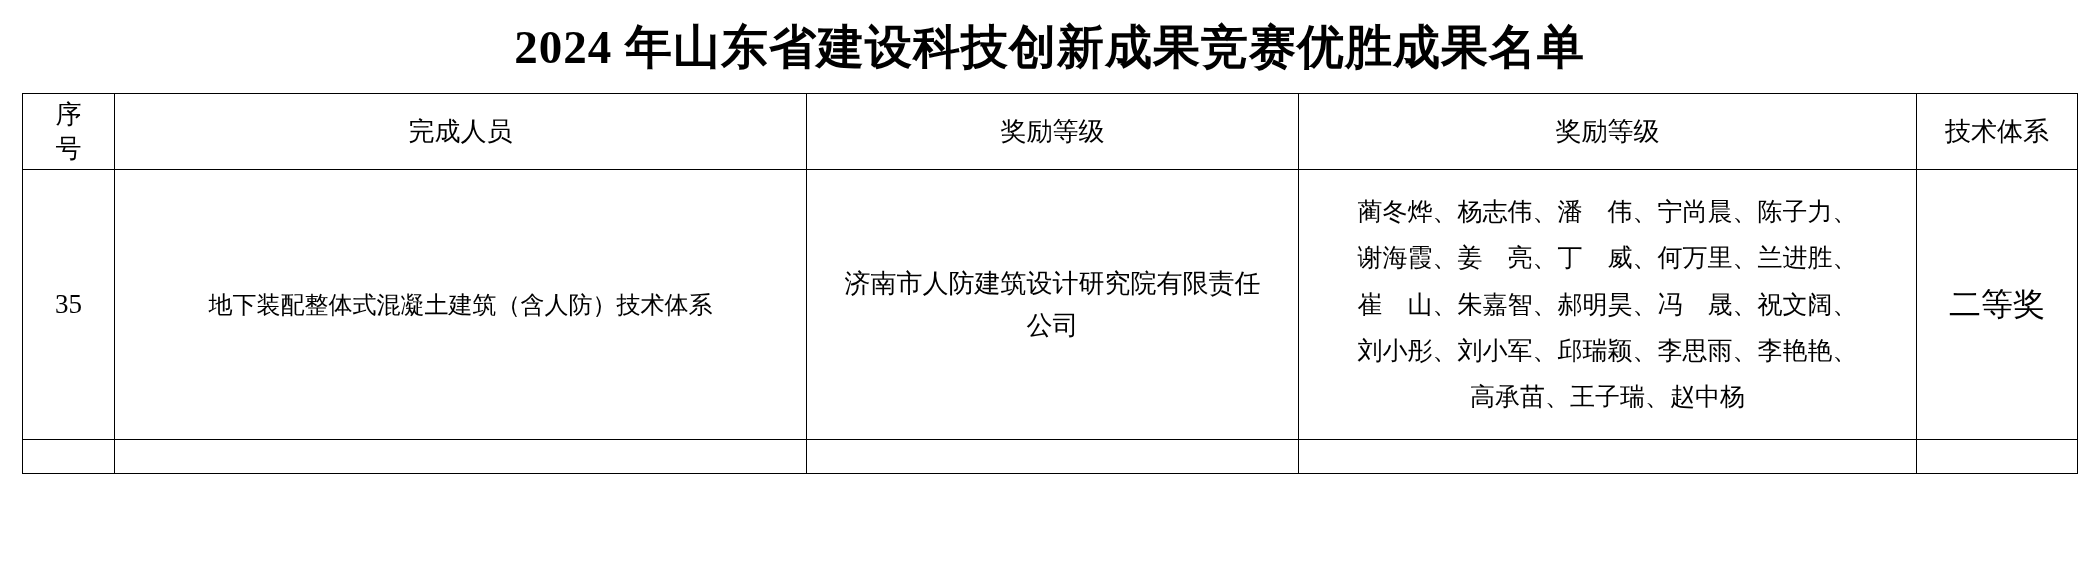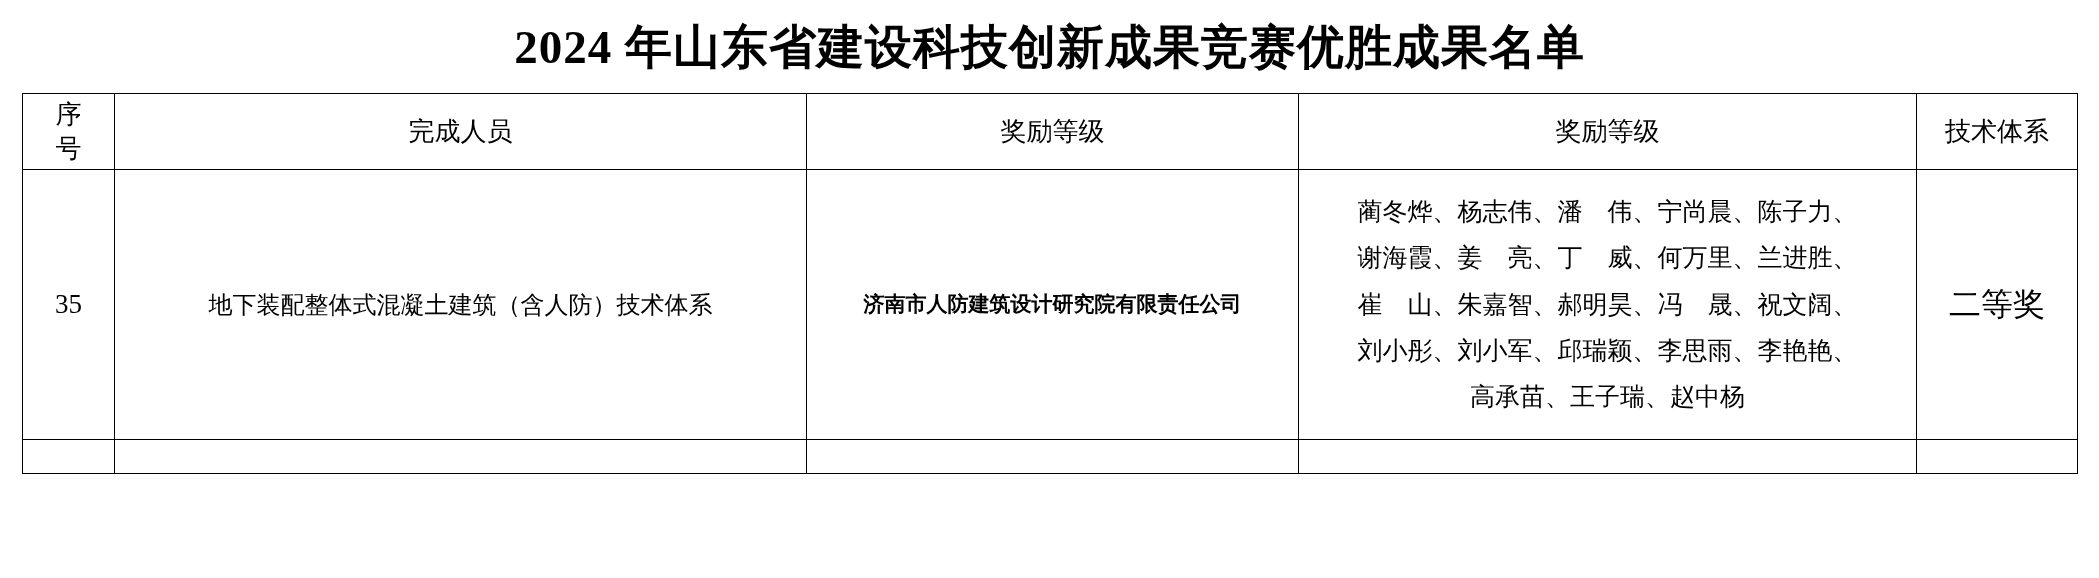--- a/index.html
+++ b/index.html
@@ -62,23 +62,22 @@
   col.c-level   { width: 161px; }
 
   td.cell-no {
     font-size: 27px;
   }
   td.cell-name {
     font-size: 24px;
     line-height: 1.5;
   }
   td.cell-unit {
-    font-size: 21px;
+    font-size: 26px;
     line-height: 1.6;
-    font-weight: bold;
   }
   td.cell-people {
     font-size: 25px;
     line-height: 1.85;
     text-align: center;
     padding: 10px 14px;
     white-space: pre-line;
   }
   td.cell-level {
     font-size: 32px;

